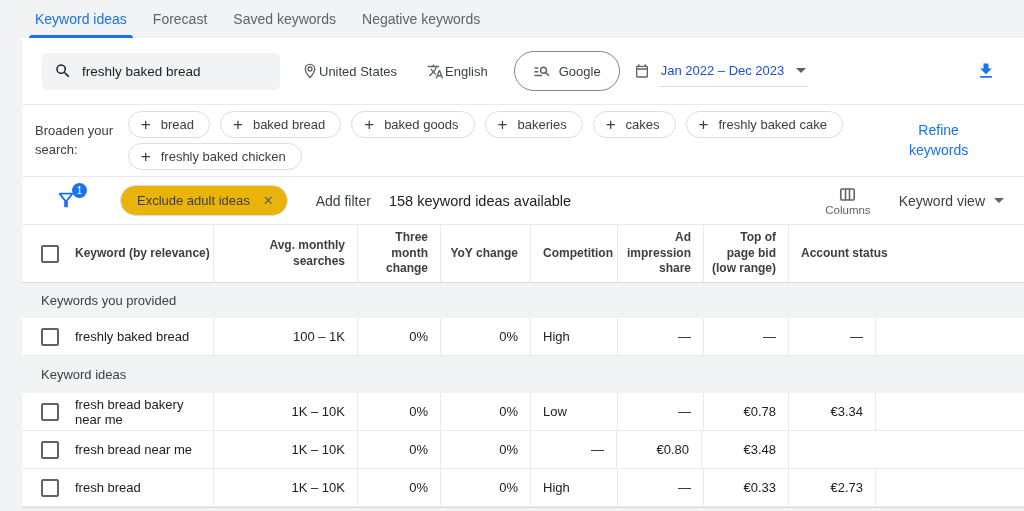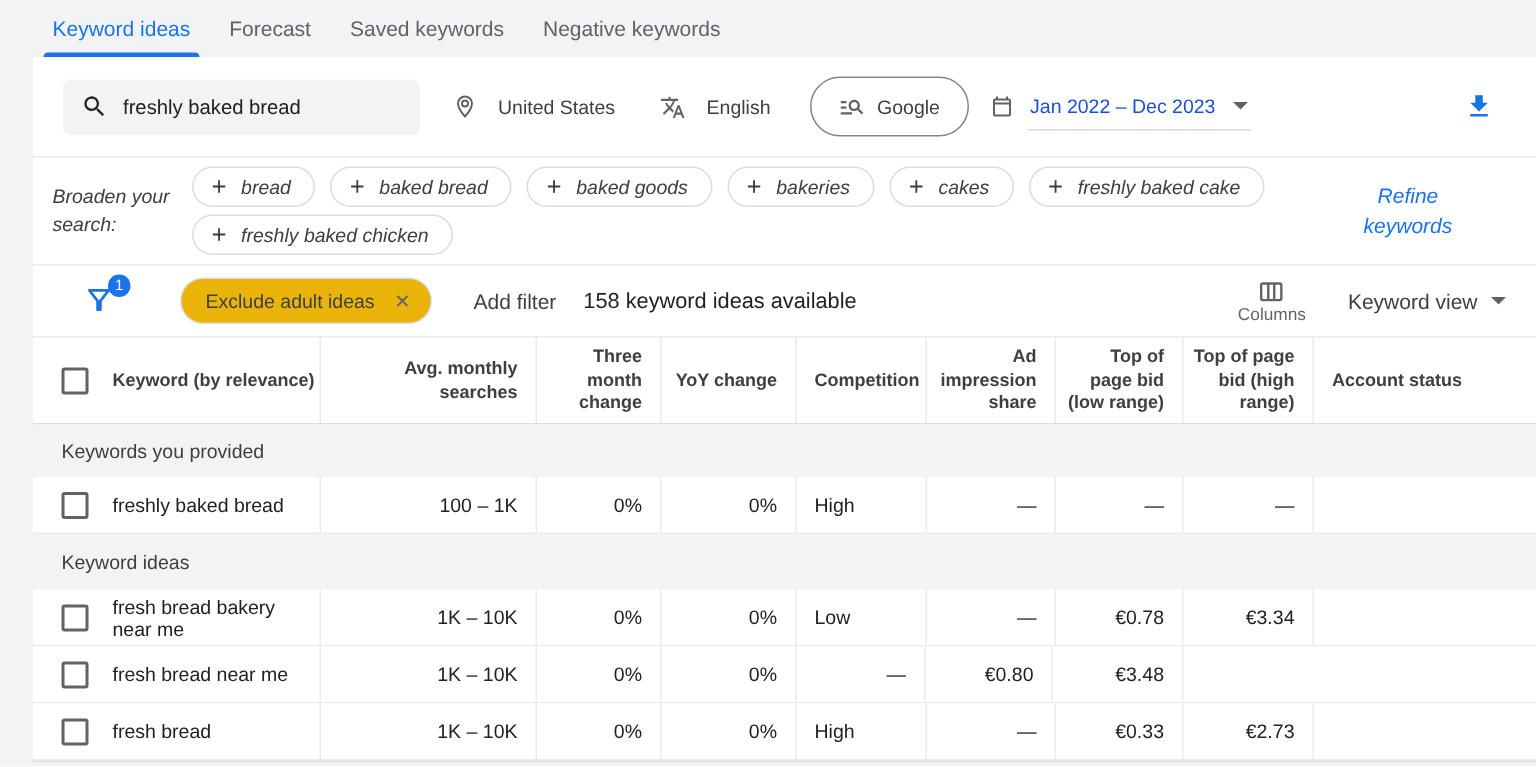--- a/index.html
+++ b/index.html
@@ -18,31 +18,31 @@
   .tab.active { color:#1a73e8; }
   .tab.active::after { content:""; position:absolute; left:-6px; right:-6px; bottom:0; height:3px; background:#1a73e8; border-radius:3px 3px 0 0; }
 
   
   .card { position:absolute; left:22px; top:38px; width:1002px; height:473px; background:#fff; }
 
   
   .toolbar { height:67px; display:flex; align-items:center; padding:0 28px 0 20px; border-bottom:1px solid #e8eaed; }
   .search-box { width:238px; height:37px; background:#f1f3f4; border-radius:5px; display:flex; align-items:center; padding:0 12px; gap:10px; }
   .search-box input { border:none; outline:none; background:transparent; font-family:inherit; font-size:13.5px; color:#202124; width:100%; }
-  .tb-item { display:flex; align-items:center; gap:14px; font-size:13px; color:#3c4043; }
+  .tb-item { display:flex; align-items:center; gap:1px; font-size:13px; color:#3c4043; }
   .loc { margin-left:22px; }
   .lang { margin-left:30px; }
   .google-btn { margin-left:26px; width:106px; height:40px; border:1px solid #80868b; border-radius:20px; display:flex; align-items:center; justify-content:center; gap:8px; font-size:13px; color:#3c4043; background:#fff; cursor:pointer; }
   .date { margin-left:14px; display:flex; align-items:center; gap:9px; }
   .date-label { display:flex; align-items:center; gap:12px; padding:7px 2px 8px 2px; border-bottom:1px solid #dadce0; font-size:13px; color:#1d4ed8; }
   .caret { width:0; height:0; border-left:5px solid transparent; border-right:5px solid transparent; border-top:5px solid #5f6368; }
   .download { margin-left:auto; display:flex; align-items:center; cursor:pointer; }
 
   
-  .broaden { height:72px; display:flex; align-items:center; padding-left:13px; border-bottom:1px solid #e8eaed;font-style:italic; }
+  .broaden { height:72px; display:flex; align-items:center; padding-left:13px; border-bottom:1px solid #e8eaed; }
   .broaden-label { width:90px; font-size:13px; color:#3c4043; line-height:1.45; }
   .chips { margin-left:4px; width:778px; display:flex; flex-wrap:wrap; align-content:center; gap:5px 10px; }
   .chip { height:27px; border:1px solid #dadce0; border-radius:14px; display:inline-flex; align-items:center; padding:0 15px 0 12px; gap:10px; font-size:13px; font-weight:500; color:#3c4043; background:#fff; cursor:pointer; }
   .chip .plus { font-size:17px; font-weight:400; color:#3c4043; line-height:1; }
   .refine { margin-left:auto; margin-right:42px; width:88px; text-align:center; color:#1a73e8; font-size:14px; font-weight:500; line-height:1.4; cursor:pointer; }
 
   
   .filterbar { height:48px; display:flex; align-items:center; padding-left:33px; border-bottom:1px solid #e8eaed; }
   .funnel-wrap { position:relative; width:24px; height:24px; cursor:pointer; }
   .badge { position:absolute; top:-6px; right:-8px; width:15px; height:15px; border-radius:50%; background:#1a73e8; color:#fff; font-size:10px; display:flex; align-items:center; justify-content:center; }
@@ -223,21 +223,20 @@
       <div class="cell c0">
           <span class="cb"></span>
           <span class="th">Keyword (by relevance)</span>
         </div>
       <div class="cell c1 num th">Avg. monthly searches</div>
       <div class="cell c2 num th">Three month change</div>
       <div class="cell c3 num th">YoY change</div>
       <div class="cell c4 th">Competition</div>
       <div class="cell c5 num th">Ad impression share</div>
       <div class="cell c6 num th">Top of page bid (low range)</div>
-      <div class="cell c7 num th">Top of page bid (high range)</div>
       <div class="cell c8 th">Account status</div>
     </div>
 
     <div class="band">Keywords you provided</div>
 
     <div class="trow">
       <div class="cell c0">
           <span class="cb"></span>
           <span>freshly baked bread</span>
         </div>

